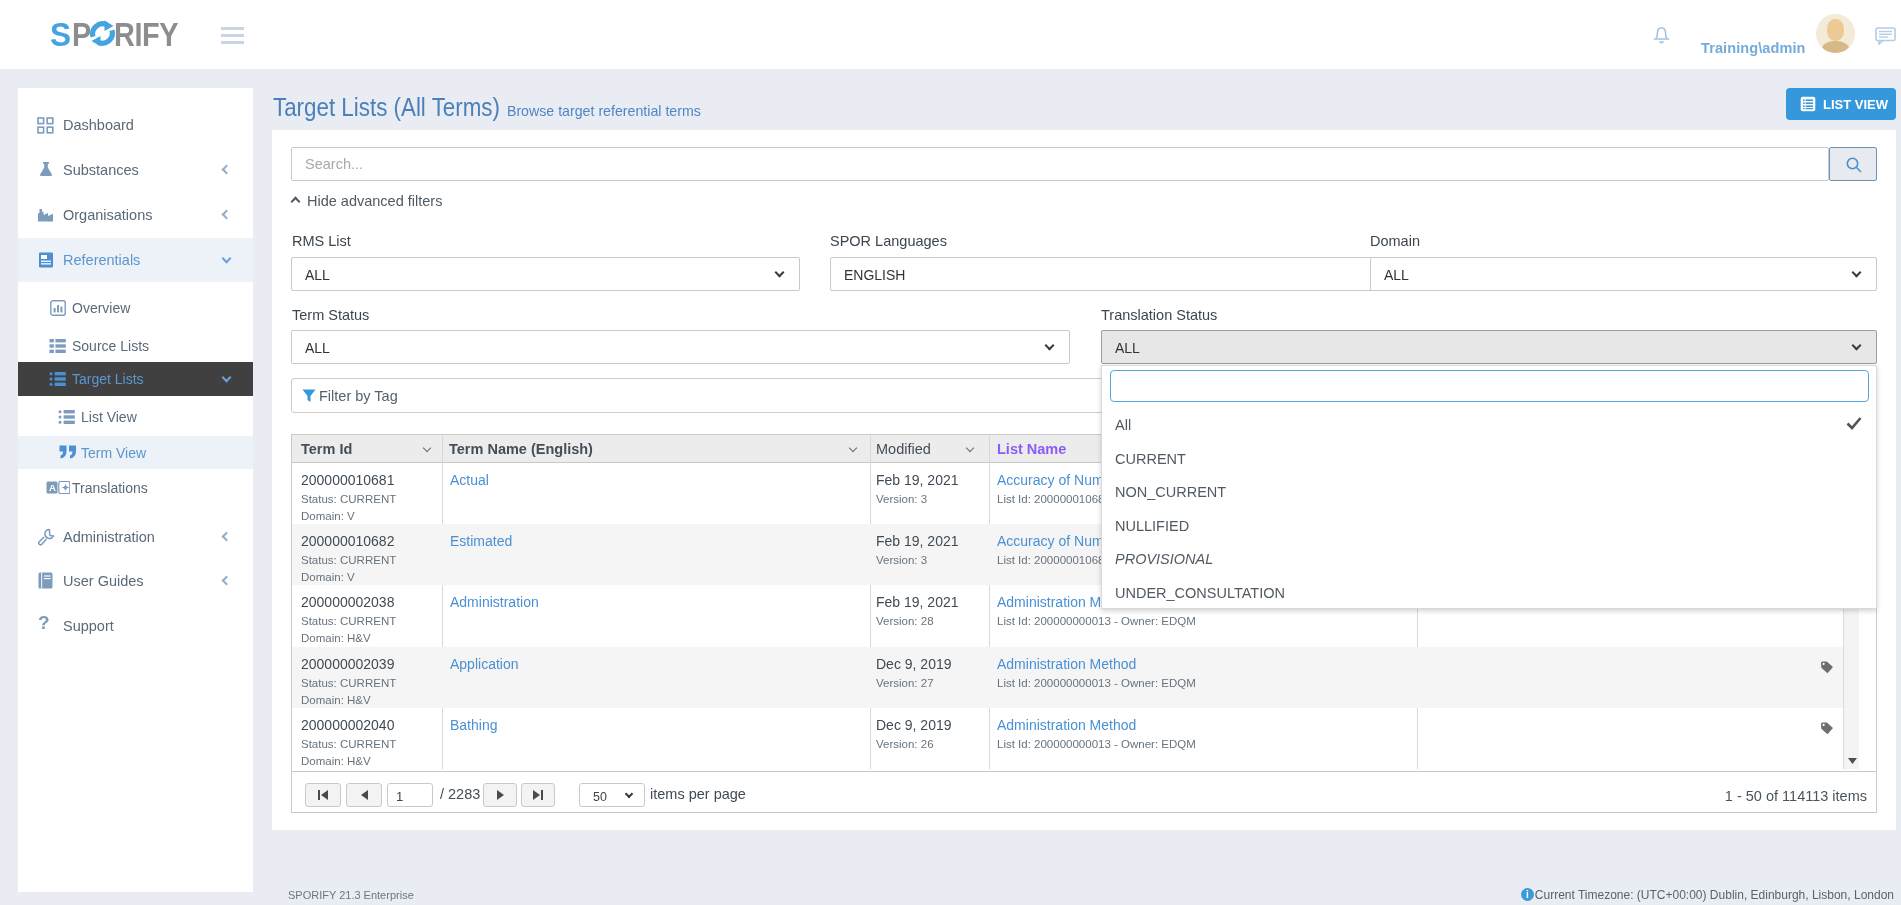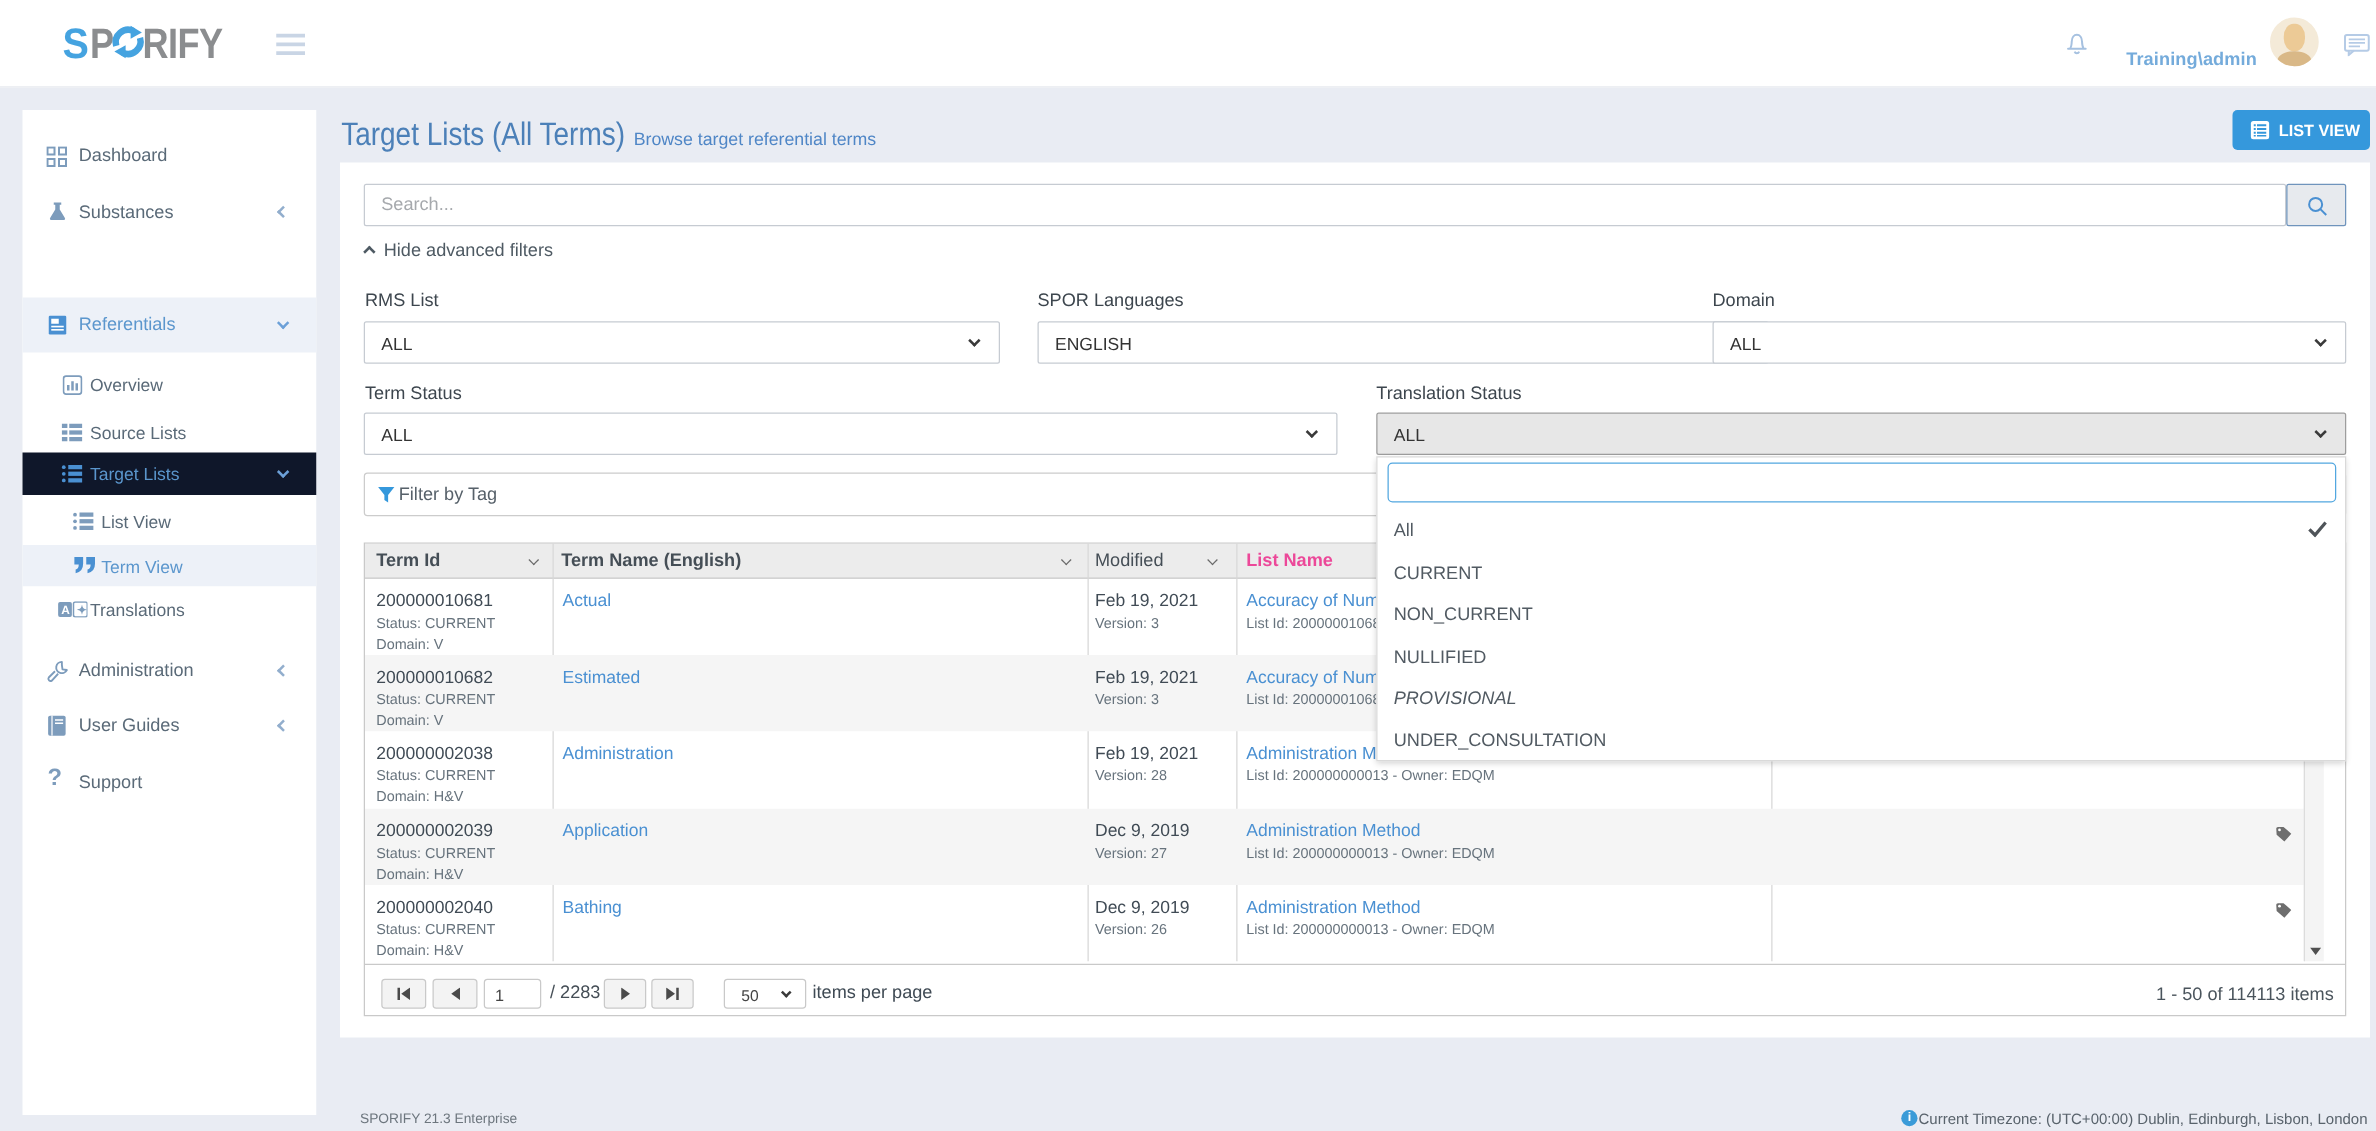--- a/index.html
+++ b/index.html
@@ -74,20 +74,27 @@
       </svg>
     <span class="txt">Dashboard</span>
   </div>
   <div class="mi" style="top:60px;">
     <svg class="abs" style="left:20px;top:13px;" width="16" height="17" viewBox="0 0 16 17">
         <path d="M5 1 H11 V2.8 H9.8 V6.5 L13.8 13.2 Q14.7 15 12.9 15 H3.1 Q1.3 15 2.2 13.2 L6.2 6.5 V2.8 H5 Z" fill="#7d9cbc"></path>
       </svg>
     <span class="txt">Substances</span>
     <div class="lchev" style="left:205px;top:18px;"></div>
   </div>
+  <div class="mi" style="top:105px;">
+    <svg class="abs" style="left:19px;top:15px;" width="17" height="14" viewBox="0 0 17 14">
+        <path d="M1 13.5 V5.5 L2.5 4.8 V1 H5 V4 L6.5 3.4 V7 L11 5 V8 L16 5.8 V13.5 Z" fill="#7d9cbc"></path>
+      </svg>
+    <span class="txt">Organisations</span>
+    <div class="lchev" style="left:205px;top:18px;"></div>
+  </div>
   <div class="mi" style="top:150px;background:#edf1f8;">
     <svg class="abs" style="left:20px;top:14px;" width="16" height="16" viewBox="0 0 16 16">
         <rect x="1" y="0.5" width="14" height="15" rx="1" fill="#4a90d2"></rect>
         <rect x="3" y="3" width="6" height="4" fill="#fff"></rect>
         <rect x="3" y="8.6" width="10" height="1.3" fill="#fff"></rect>
         <rect x="3" y="11.2" width="10" height="1.3" fill="#fff"></rect>
       </svg>
     <span class="txt" style="color:#5b96cd;">Referentials</span>
     <div class="dchev" style="left:205px;top:17px;"></div>
   </div>
@@ -106,21 +113,21 @@
           <rect x="0.5" y="1" width="4.4" height="3.4"></rect>
           <rect x="6.4" y="1" width="10.4" height="3.4"></rect>
           <rect x="0.5" y="6.3" width="4.4" height="3.4"></rect>
           <rect x="6.4" y="6.3" width="10.4" height="3.4"></rect>
           <rect x="0.5" y="11.6" width="4.4" height="3.4"></rect>
           <rect x="6.4" y="11.6" width="10.4" height="3.4"></rect>
         </g>
       </svg>
     <span class="txt" style="left:54px;font-size:14px;">Source Lists</span>
   </div>
-  <div class="mi" style="top:274px;height:34px;background:#0f172a;">
+  <div class="mi" style="top:274px;height:34px;background:#404040;">
     <svg class="abs" style="left:31px;top:9px;" width="17" height="16" viewBox="0 0 17 16">
         <g fill="#4a90d2">
           <rect x="0.5" y="1.2" width="3" height="3" rx="1.5"></rect>
           <rect x="5.6" y="1" width="11.2" height="3.4"></rect>
           <rect x="0.5" y="6.5" width="3" height="3" rx="1.5"></rect>
           <rect x="5.6" y="6.3" width="11.2" height="3.4"></rect>
           <rect x="0.5" y="11.8" width="3" height="3" rx="1.5"></rect>
           <rect x="5.6" y="11.6" width="11.2" height="3.4"></rect>
         </g>
       </svg>
@@ -252,21 +259,21 @@
 
   <div class="abs" id="table" style="left:19px;top:304px;width:1586px;height:379px;border:1px solid #c9c9c9;">
 
     <div class="abs" style="left:0;top:0;width:1584px;height:28px;background:#ececec;border-bottom:1px solid #c9c9c9;"></div>
     <div class="abs" style="left:9px;top:6px;font-size:14.5px;font-weight:700;color:#454e56;">Term Id</div>
     <div class="schev" style="left:132px;top:10px;"></div>
     <div class="abs" style="left:157px;top:6px;font-size:14.5px;font-weight:700;color:#454e56;">Term Name (English)</div>
     <div class="schev" style="left:558px;top:10px;"></div>
     <div class="abs" style="left:584px;top:6px;font-size:14.5px;font-weight:400;color:#454e56;">Modified</div>
     <div class="schev" style="left:675px;top:10px;"></div>
-    <div class="abs" style="left:705px;top:6px;font-size:14.5px;font-weight:700;color:#ec4899;">List Name</div>
+    <div class="abs" style="left:705px;top:6px;font-size:14.5px;font-weight:700;color:#8b5cf6;">List Name</div>
 
     <div class="abs" style="left:150px;top:0;width:1px;height:334px;background:#d8d8d8;"></div>
     <div class="abs" style="left:578px;top:0;width:1px;height:334px;background:#d8d8d8;"></div>
     <div class="abs" style="left:697px;top:0;width:1px;height:334px;background:#d8d8d8;"></div>
     <div class="abs" style="left:1125px;top:0;width:1px;height:334px;background:#d8d8d8;"></div>
 
     <div id="rows">
       <div class="abs" style="left:0;top:89px;width:1551px;height:61px;background:#f5f5f5;"></div>
       <div class="abs" style="left:0;top:212px;width:1551px;height:61px;background:#f5f5f5;"></div>
 

